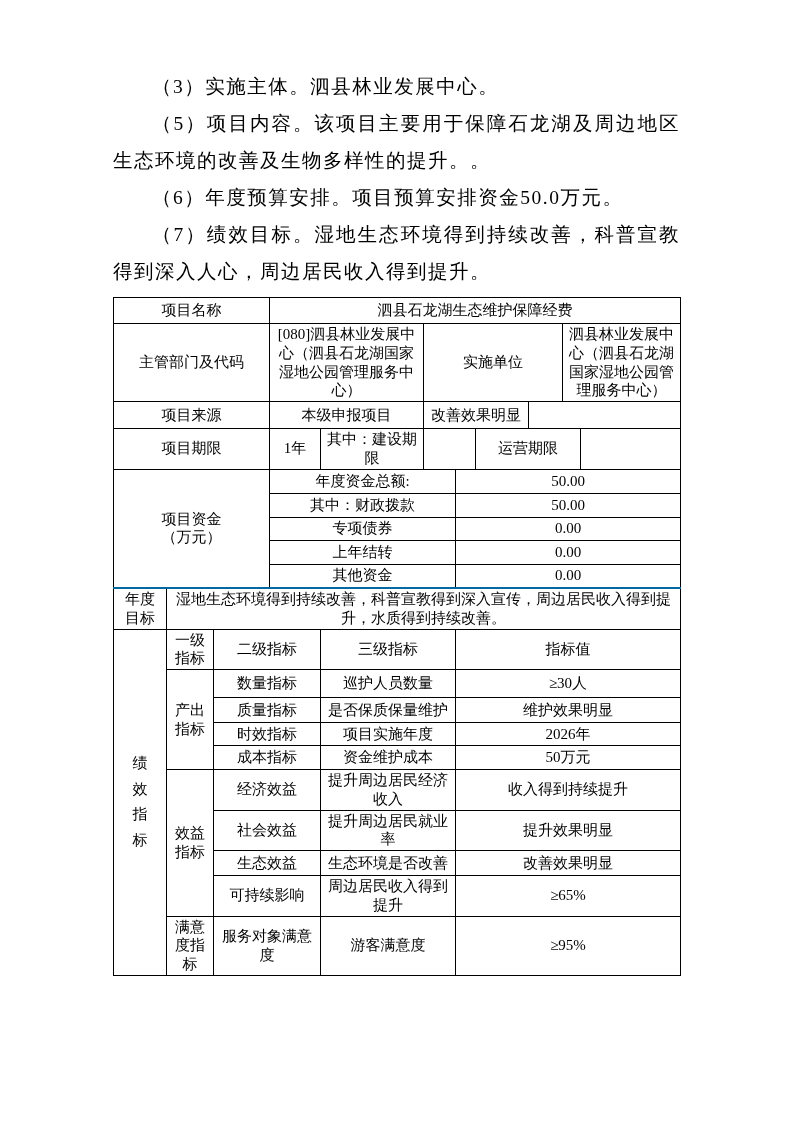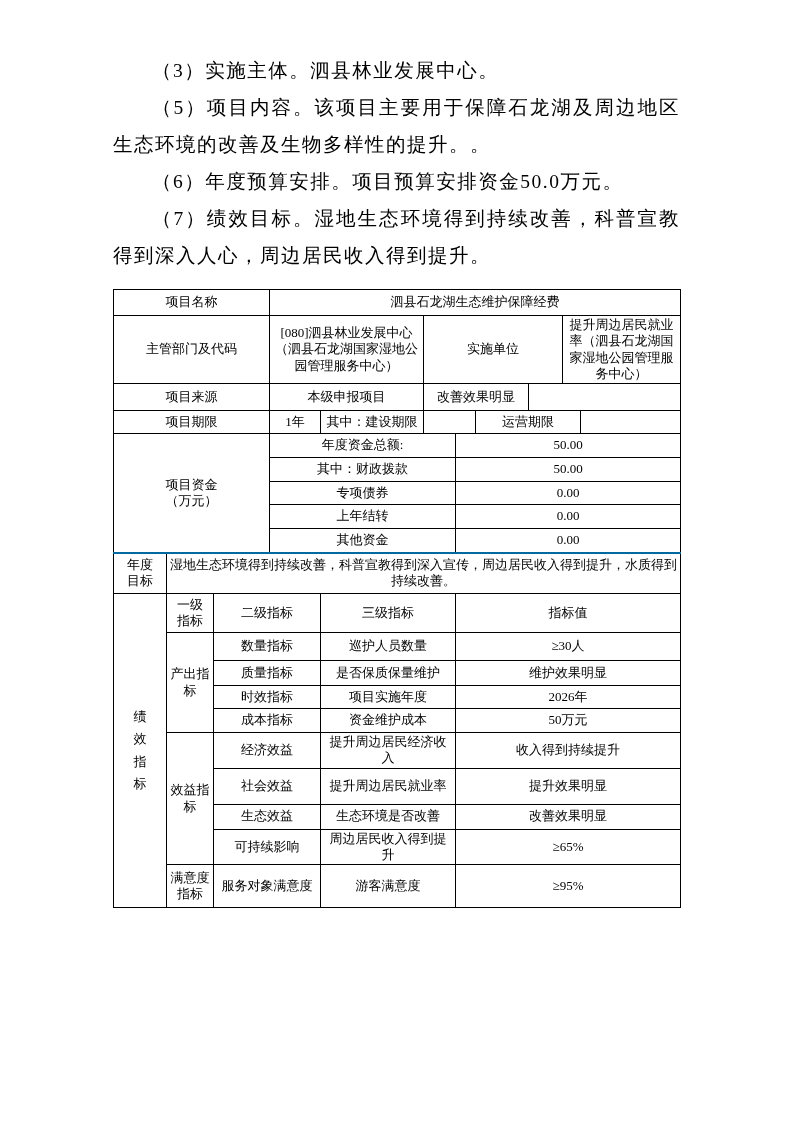--- a/index.html
+++ b/index.html
@@ -2,33 +2,33 @@
 <html><head>
 <meta charset="utf-8">
 <style>
   html,body { margin:0; padding:0; background:#ffffff; }
   .page {
     position:relative; width:793px; height:1122px; background:#ffffff;
     font-family:"Liberation Serif","DejaVu Serif",serif; color:#000;
     overflow:hidden;
   }
   .content { position:absolute; left:113px; top:0; width:567px; }
-  .paras { padding-top:52px; }
+  .paras { padding-top:52px;margin-top:16px; }
   p.bp {
     margin:0; font-size:19.5px; line-height:37px; text-indent:2em;
     letter-spacing:1.5px; text-align:justify;
   }
   .tbl-title {
     text-align:center; font-size:15px; line-height:16px; font-weight:bold;
     letter-spacing:0.5px; margin-top:0;
   }
   .tbl-sub { text-align:center; font-size:13px; line-height:16px; margin-top:4px; }
   table.main {
     border-collapse:collapse; table-layout:fixed; width:567px;
-    font-size:13px; margin-top:15px;font-family:Liberation Serif, serif;
+    font-size:15px; margin-top:7px;font-family:Liberation Serif, serif;
   }
   table.main td {
     border:1px solid #000; text-align:center; vertical-align:middle;
     padding:1px 3px; line-height:1.25; overflow:hidden; word-break:break-word;
   }
   td.fund-name { text-align:left; padding-left:16px; }
   td.fund-val { text-align:left; padding-left:4px; }
   td.goal-text { text-align:left; padding-left:6px; padding-right:4px; }
   td.pre { white-space:pre-line; }
   .w1 { display:inline-block; width:1.05em; word-break:break-all; line-height:1.7; vertical-align:middle; }
@@ -68,21 +68,21 @@
       <tbody>
           <tr style="height:26px">
         <td colspan="3">项目名称</td>
         <td colspan="8">泗县石龙湖生态维护保障经费</td>
       </tr>
 
       <tr style="height:64px">
         <td colspan="3">主管部门及代码</td>
         <td colspan="2">[080]泗县林业发展中心（泗县石龙湖国家湿地公园管理服务中心）</td>
         <td colspan="4">实施单位</td>
-        <td colspan="2" class="bl2">提升周边居民就业率（泗县石龙湖国家湿地公园管理服务中心）</td>
+        <td colspan="2" class="bl2">泗县林业发展中心（泗县石龙湖国家湿地公园管理服务中心）</td>
       </tr>
 
       <tr style="height:27px">
         <td colspan="3">项目来源</td>
         <td colspan="2">本级申报项目</td>
         <td colspan="3">改善效果明显</td>
         <td colspan="3"></td>
       </tr>
 
       <tr style="height:23px">

